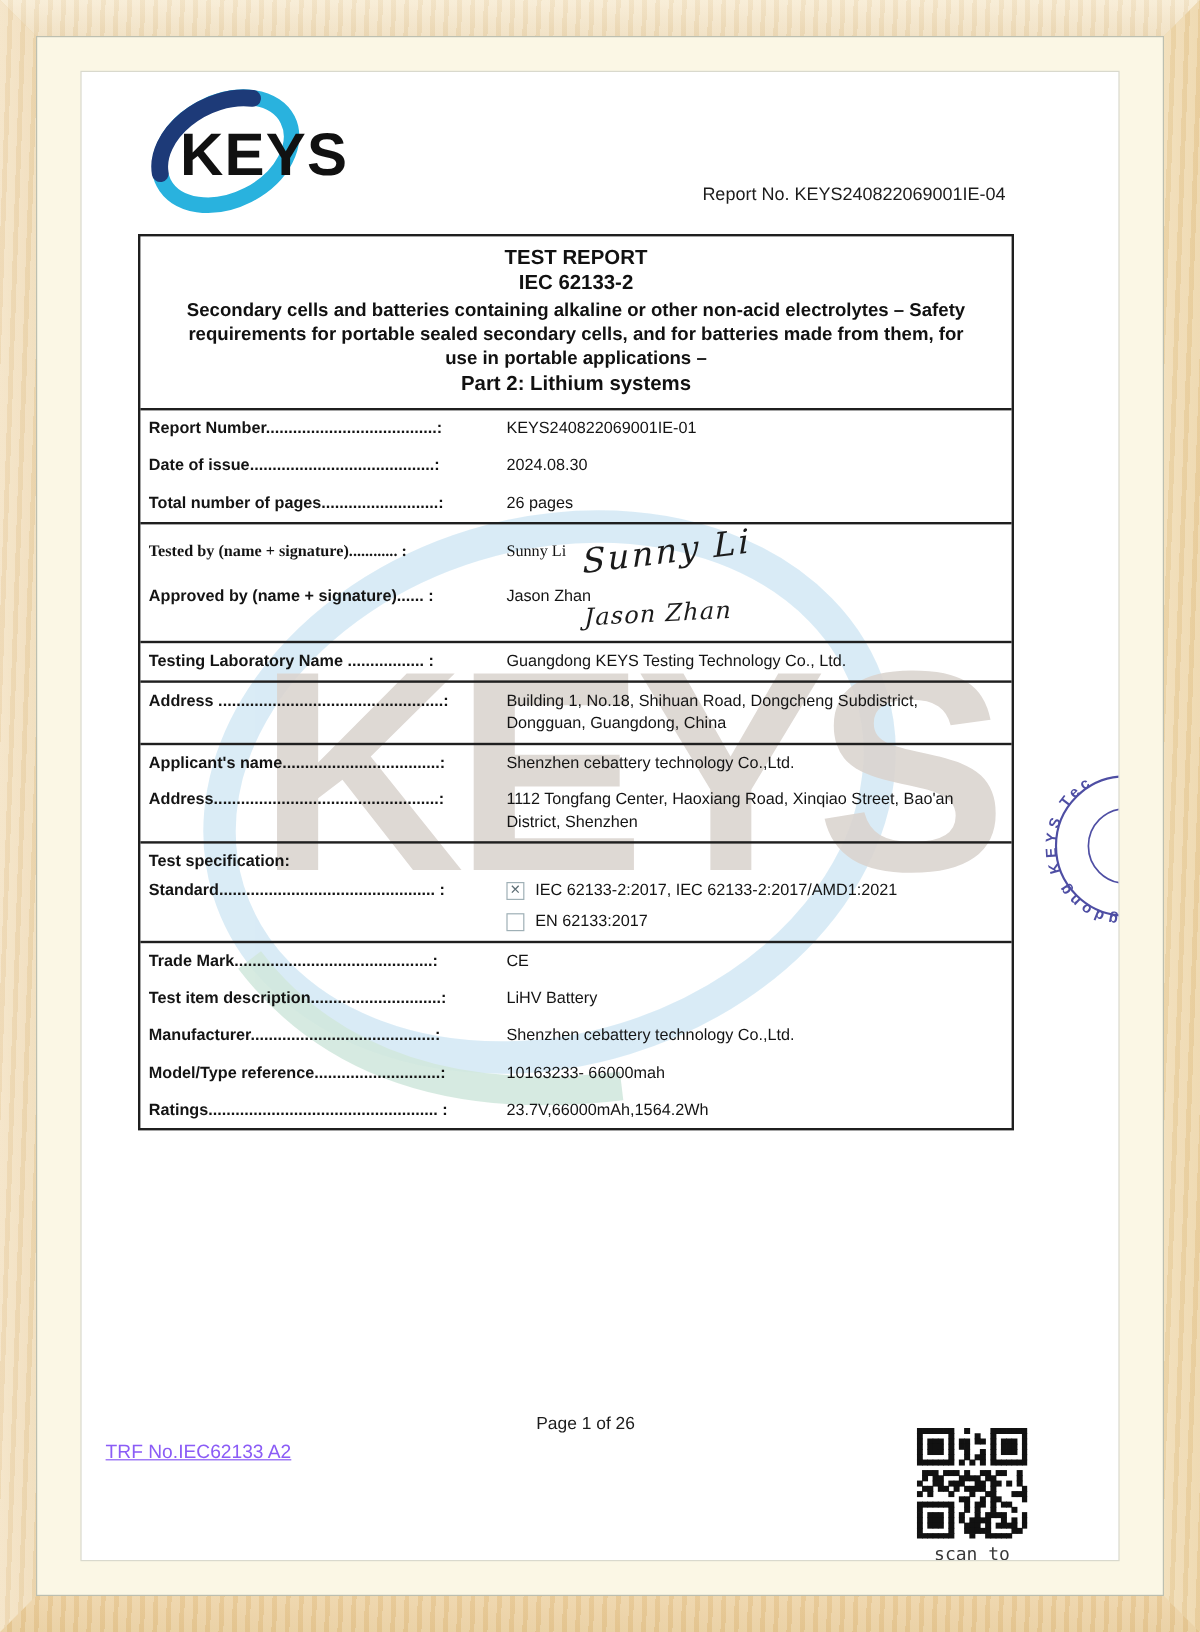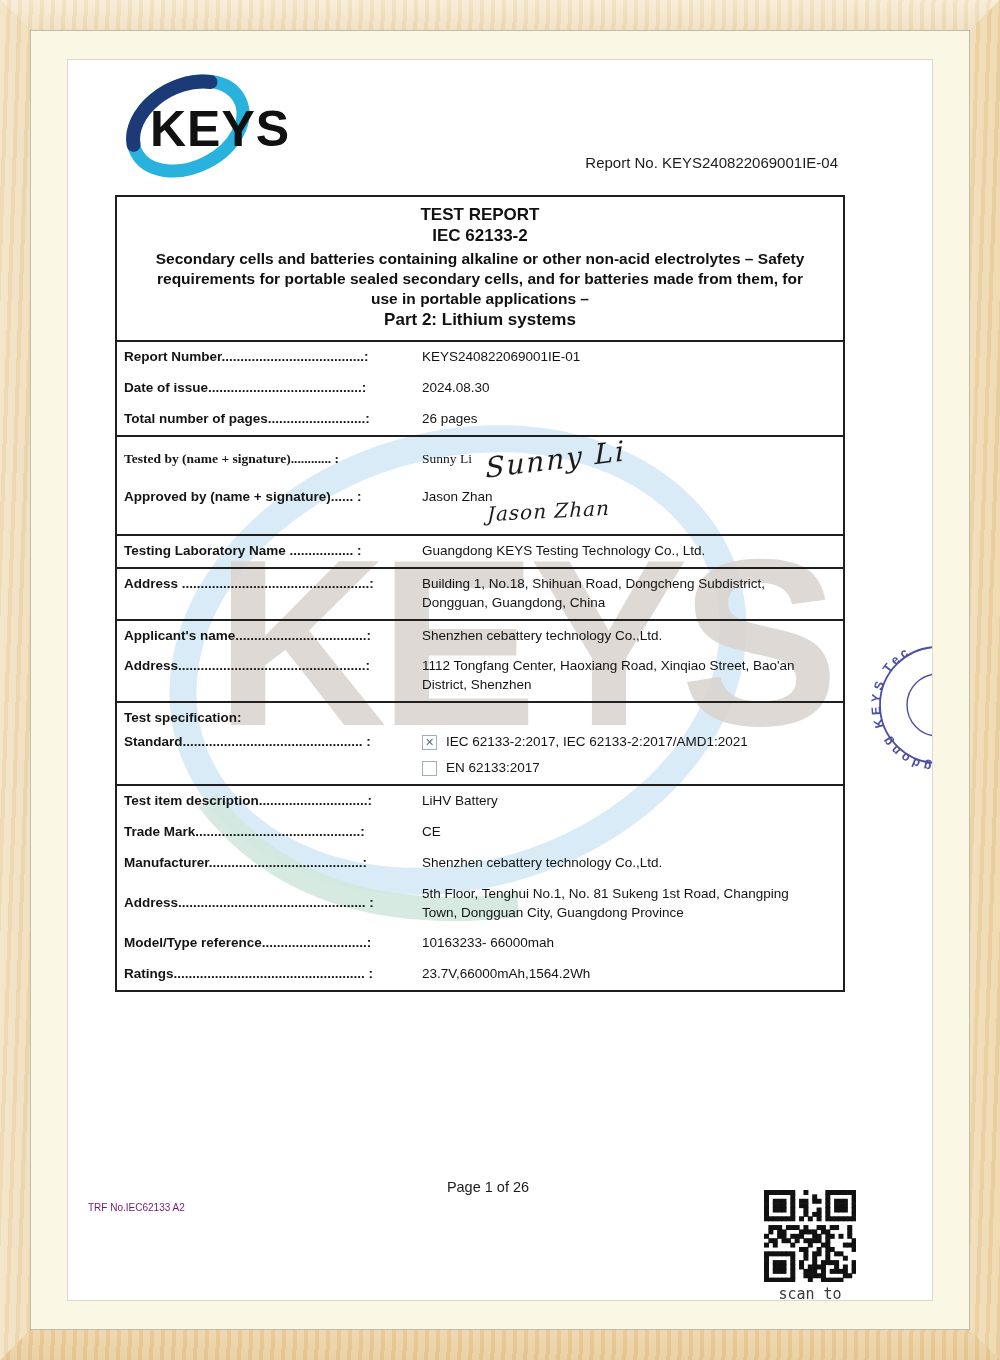--- a/index.html
+++ b/index.html
@@ -59,21 +59,21 @@
   .sig1{left:368px;top:6px;font-size:28px;transform:rotate(-7deg) skewX(-6deg);letter-spacing:2px;}
   .sig2{left:370px;top:62px;font-size:20px;transform:rotate(-3deg) skewX(-4deg);letter-spacing:1px;}
   .spec-head{font-weight:bold;font-size:13.5px;padding:7px 8px 2px 7px;color:#141414;}
   .opt{display:flex;align-items:center;margin-bottom:7px;}
   .opt:last-child{margin-bottom:0;}
   .box{width:13px;height:13px;border:1.5px solid #9fb0b6;margin-right:9px;flex:none;
     display:inline-flex;align-items:center;justify-content:center;
     font-size:11px;line-height:1;color:#5c6d74;}
   
   .page-num{position:absolute;left:0;width:840px;text-align:center;top:1119px;font-size:14.5px;color:#1c1c1c;z-index:4;}
-  .trf{position:absolute;left:20px;top:1142px;font-size:10px;color:#701a75;z-index:4;}
+  .trf{position:absolute;left:20px;top:1142px;font-size:16px;color:#8b5cf6;z-index:4;text-decoration:underline;}
   .qr-wrap{position:absolute;left:693px;top:1130px;width:98px;text-align:center;z-index:4;}
   .qr-cap{font-family:"DejaVu Sans Mono", monospace;font-size:15px;color:#3a3a3a;line-height:1.15;}
 </style>
 </head>
 <body>
 
 <div class="wood wood-top"></div>
 <div class="wood wood-bottom"></div>
 <div class="wood wood-left"></div>
 <div class="wood wood-right"></div>
@@ -188,34 +188,30 @@
           <div class="opt">
             <span class="box"></span>
             <span>EN 62133:2017</span>
           </div>
         </div>
       </div>
     </div>
 
     <div class="sec">
       <div class="row tight">
+        <div class="lbl">Trade Mark............................................:</div>
+        <div class="val">CE</div>
+      </div>
+      <div class="row tight">
         <div class="lbl">Test item description.............................:</div>
         <div class="val">LiHV Battery</div>
       </div>
       <div class="row tight">
-        <div class="lbl">Trade Mark............................................:</div>
-        <div class="val">CE</div>
-      </div>
-      <div class="row tight">
         <div class="lbl">Manufacturer.........................................:</div>
         <div class="val">Shenzhen cebattery technology Co.,Ltd.</div>
-      </div>
-      <div class="row tight">
-        <div class="lbl" style="align-self:center">Address.................................................. :</div>
-        <div class="val">5th Floor, Tenghui No.1, No. 81 Sukeng 1st Road, Changping Town, Dongguan City, Guangdong Province</div>
       </div>
       <div class="row tight">
         <div class="lbl">Model/Type reference............................:</div>
         <div class="val">10163233- 66000mah</div>
       </div>
       <div class="row tight">
         <div class="lbl">Ratings................................................... :</div>
         <div class="val">23.7V,66000mAh,1564.2Wh</div>
       </div>
     </div>

